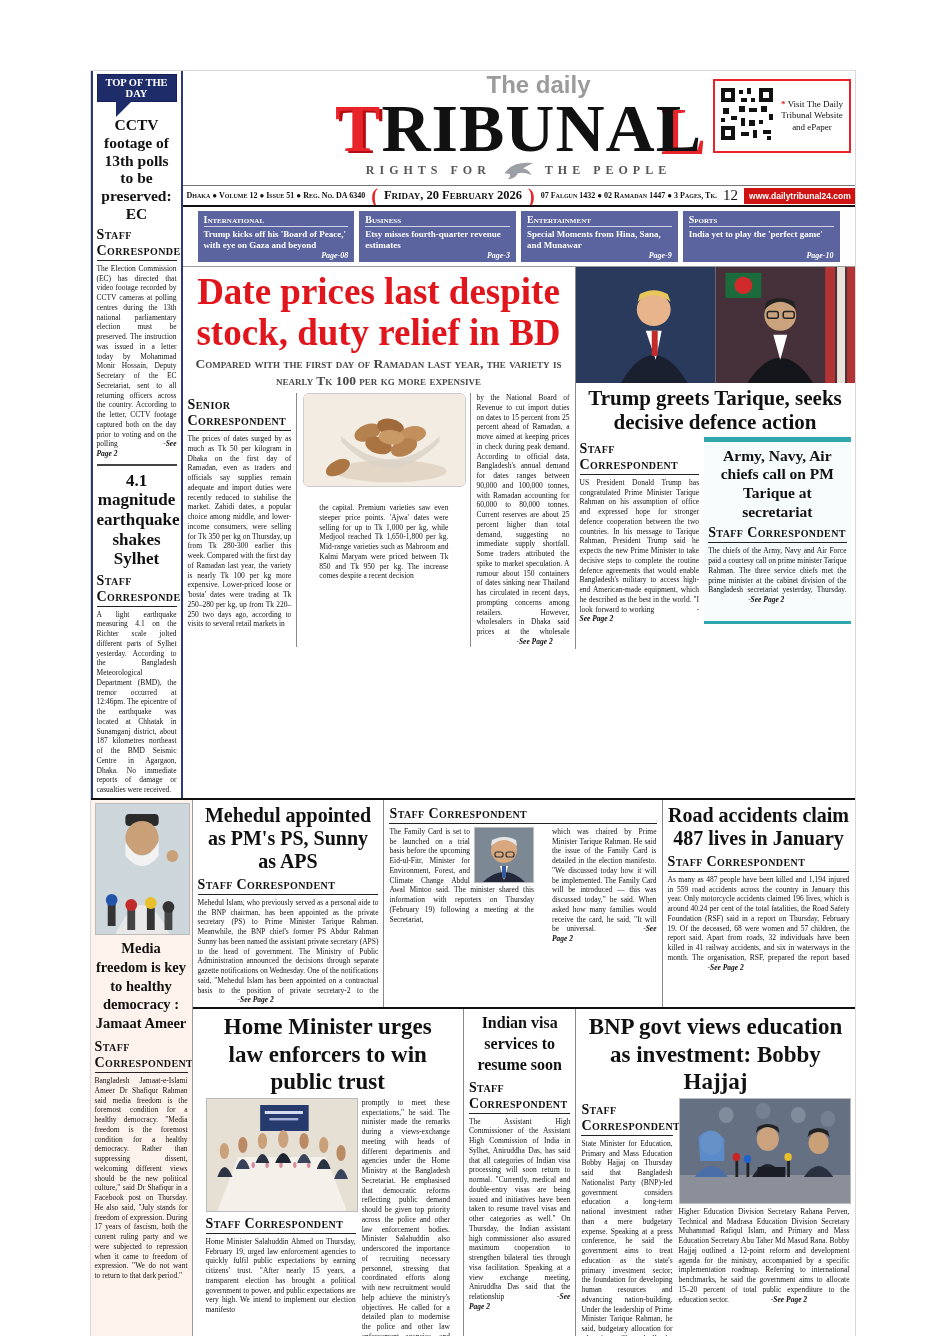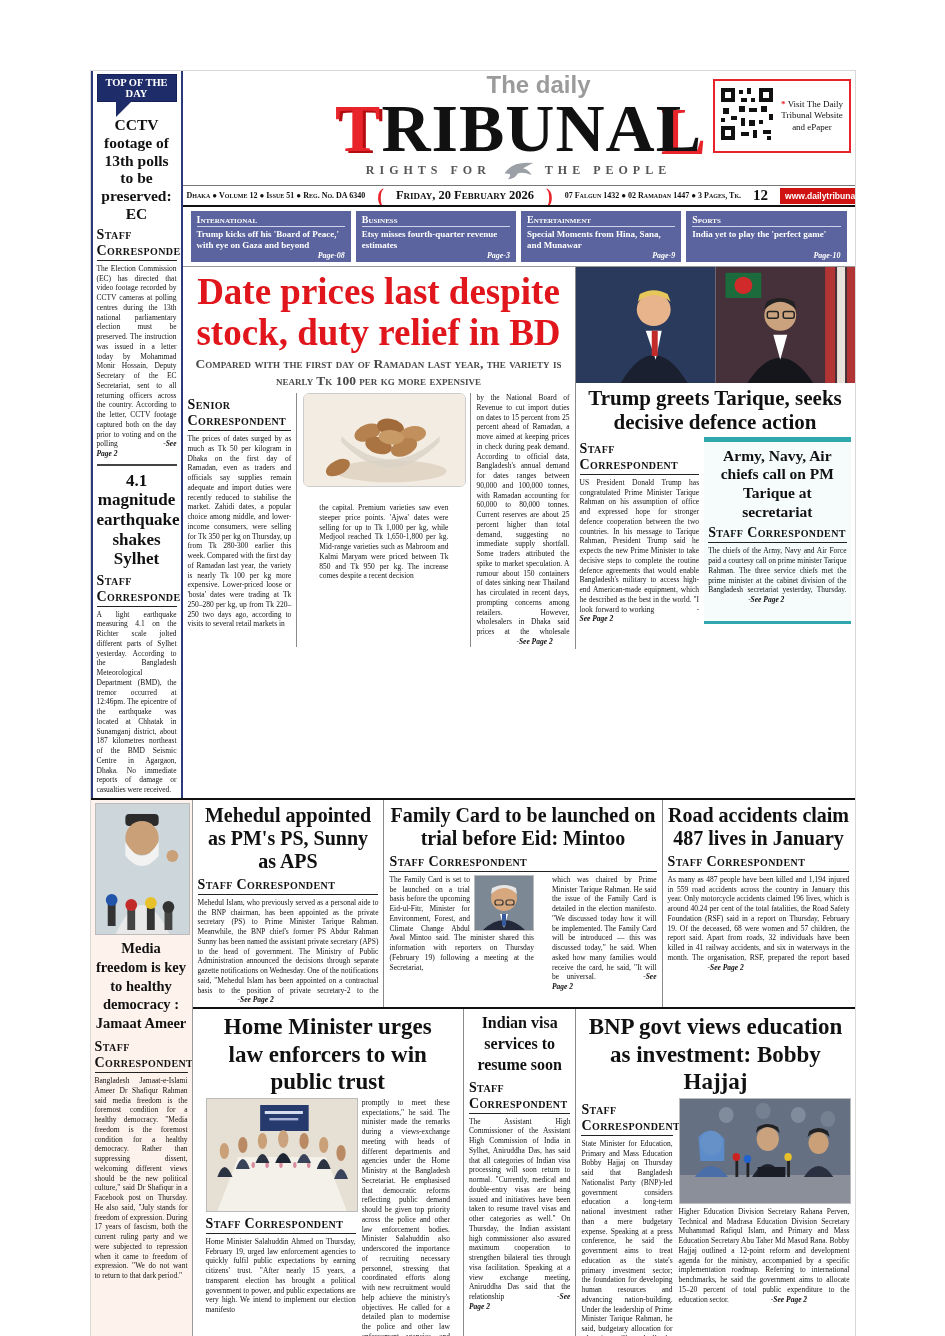--- a/index.html
+++ b/index.html
@@ -26,28 +26,28 @@
   .mast{position:relative;height:112px;padding:2px 6px 0 6px;}
   .mast-daily{color:#9b9b9b;font-family:"Liberation Sans",sans-serif;font-weight:bold;font-size:24px;text-align:center;margin-left:40px;line-height:1;}
   .mast-title{text-align:center;font-weight:bold;font-size:68px;line-height:.92;letter-spacing:1px;color:#111;}
   .mast-title .t1{color:#e8232a;text-shadow:3px 2px 0 #b30d12;}
   .mast-title .tl{text-shadow:5px 3px 0 #e8232a;}
   .tagrow{display:flex;align-items:center;justify-content:center;gap:10px;color:#555;font-weight:bold;font-size:12px;letter-spacing:5px;margin-top:-2px;}
   .qrbox{position:absolute;right:4px;top:8px;width:138px;height:74px;border:2px solid #e8232a;background:#fff;display:flex;align-items:center;gap:5px;padding:4px;box-sizing:border-box;}
   .qrtext{font-size:9px;text-align:center;line-height:1.25;}
   .qrtext .star{color:#e8232a;font-weight:bold;}
   
-  .dateline{display:flex;align-items:center;gap:12px;border-top:1px solid #777;border-bottom:2px solid #111;padding:2px 4px;height:22px;box-sizing:border-box;white-space:nowrap;overflow:hidden;}
+  .dateline{display:flex;align-items:center;gap:6px;border-top:1px solid #777;border-bottom:2px solid #111;padding:2px 4px;height:22px;box-sizing:border-box;white-space:nowrap;overflow:hidden;}
   .dl-left,.dl-right{font-weight:bold;font-variant:small-caps;font-size:8px;}
   .dl-date{font-weight:bold;font-size:12.5px;font-variant:small-caps;}
   .paren{color:#e8232a;font-size:20px;font-weight:bold;line-height:0;}
-  .dl-price{font-weight:bold;font-size:15px;}
+  .dl-price{font-weight:normal;font-size:15px;}
   .dl-site{background:#cf1313;color:#fff;font-family:"Liberation Sans",sans-serif;font-weight:bold;font-size:8.5px;padding:3px 5px;}
   
-  .navrow{display:flex;gap:5px;padding:4px 8px;border-bottom:1px solid #999;}
+  .navrow{display:flex;gap:5px;padding:4px 15px;border-bottom:1px solid #999;}
   .navbox{flex:1;background:#5b649e;color:#fff;padding:3px 6px 2px 6px;display:flex;flex-direction:column;}
   .nav-sec{font-weight:bold;font-variant:small-caps;font-size:10px;border-bottom:1px solid #cfd3ea;padding-bottom:1px;margin-bottom:2px;}
   .nav-hl{font-weight:bold;font-size:9px;line-height:1.2;flex:1;}
   .nav-pg{font-style:italic;font-weight:bold;font-size:8px;text-align:right;}
 
   
   .storyrow{display:flex;}
   .lead{flex:1;padding:2px 5px;box-sizing:border-box;}
   .h-lead{color:#e0161c;font-size:37px;font-weight:bold;text-align:center;line-height:1.12;margin:2px 0;}
   .h-sub{color:#4a4a4a;font-weight:bold;font-variant:small-caps;font-size:13.5px;text-align:center;line-height:1.25;margin:3px 8px;}
@@ -308,21 +308,20 @@
 
     <div class="mainBC">
 
       <div class="rowB">
         <div class="mehedul vr-r">
           <div class="h-mid">Mehedul appointed as PM's PS, Sunny as APS</div>
           <span class="by">Staff Correspondent</span>
           <p class="bd" style="margin:0"><span>Mehedul Islam, who previously served as a personal aide to the BNP chairman, has been appointed as the private secretary (PS) to Prime Minister Tarique Rahman. Meanwhile, the BNP chief's former PS Abdur Rahman Sunny has been named the assistant private secretary (APS) to the head of government. The Ministry of Public Administration announced the decisions through separate gazette notifications on Wednesday. One of the notifications said, "Mehedul Islam has been appointed on a contractual basis to the position of private secretary-2 to the</span> <span class="seepage">-See Page 2</span></p>
         </div>
         <div class="family vr-r">
-          <div class="h-mid">Family Card to be launched on trial before Eid: Mintoo</div>
           <span class="by">Staff Correspondent</span>
           <div class="famflex">
             <div class="famleft">
               <div class="mintoo photo">
                 <svg viewBox="0 0 58 54" preserveAspectRatio="none">
                   <rect width="58" height="54" fill="#7c8894"></rect>
                   <circle cx="29" cy="22" r="13" fill="#d7a77e"></circle>
                   <path d="M16 18 Q29 6 42 18 L41 12 Q29 6 17 12 Z" fill="#e6e6e6"></path>
                   <rect x="20" y="24" width="8" height="5" rx="2" fill="none" stroke="#333" stroke-width="1.2"></rect>
                     <rect x="31" y="24" width="8" height="5" rx="2" fill="none" stroke="#333" stroke-width="1.2"></rect>

